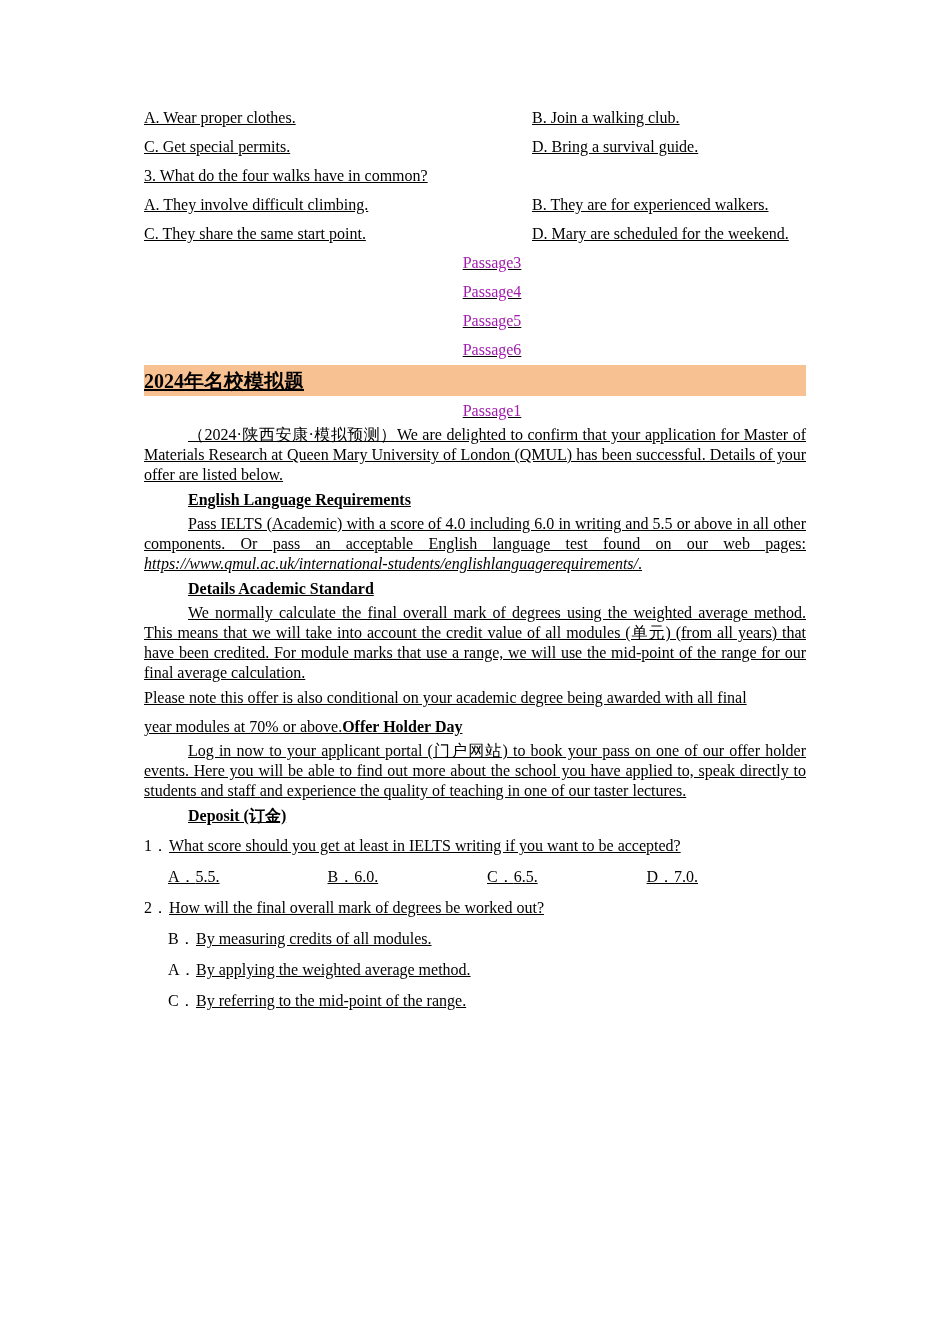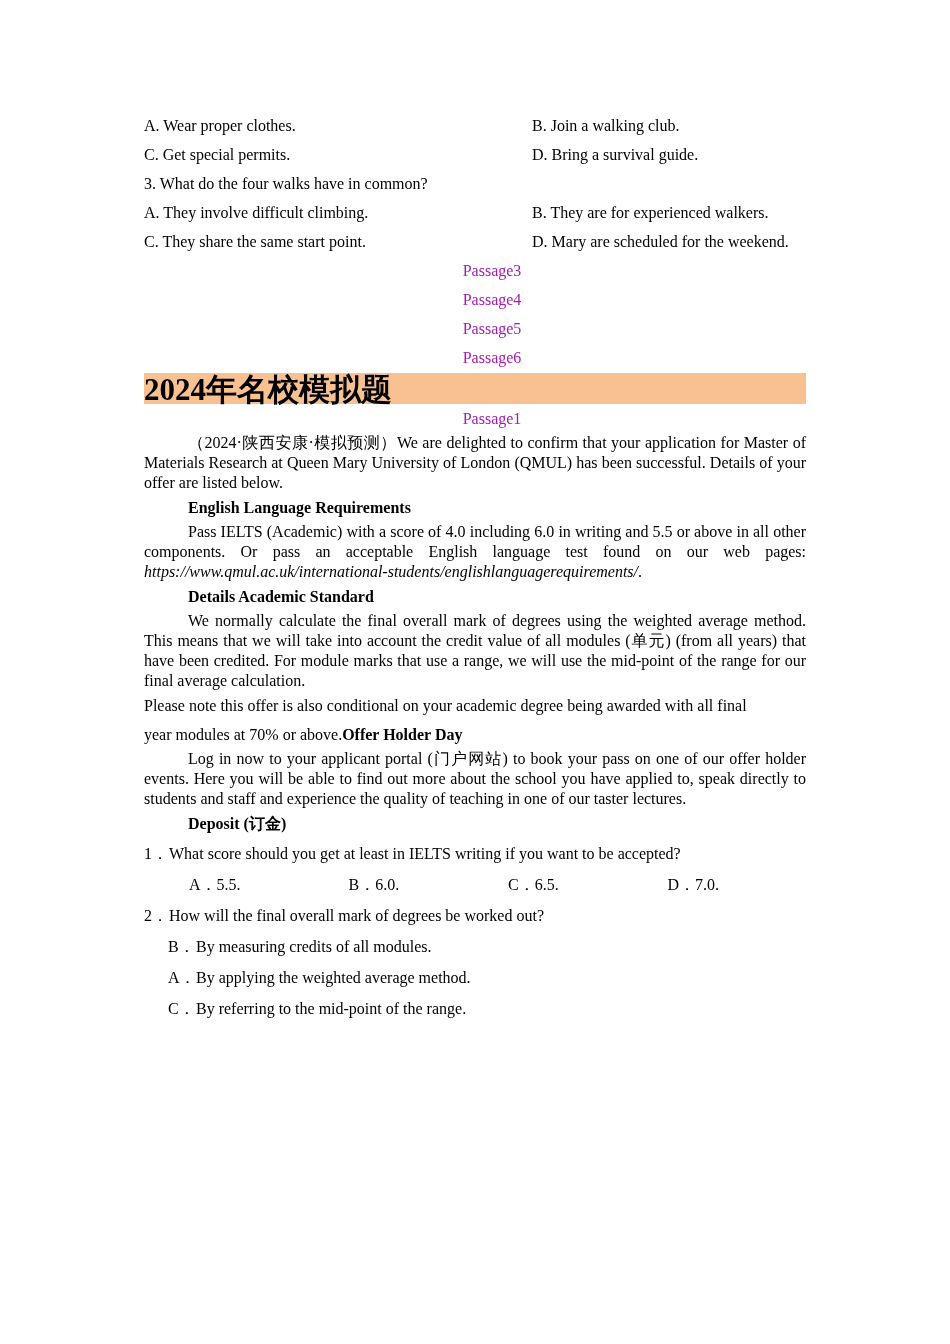--- a/index.html
+++ b/index.html
@@ -1,37 +1,37 @@
 <!DOCTYPE html>
 <html><head>
   <meta charset="utf-8">
   <style>
     html, body { margin: 0; padding: 0; background: #ffffff; }
     body {
       width: 950px; height: 1344px; position: relative; overflow: hidden;
       font-family: "Liberation Serif", "DejaVu Serif", serif;
       color: #000; font-size: 16px;
     }
-    .page { position: absolute; left: 144px; top: 111px; width: 662px; }
+    .page { position: absolute; left: 144px; top: 103px; width: 662px; text-decoration: underline; }
     .line { height: 29px; line-height: 29px; white-space: nowrap; }
     .two-col { display: flex; }
     .two-col .left { width: 388px; }
     .center-link { text-align: center; color: #a21caf; height: 29px; line-height: 29px; cursor: pointer; padding-left: 34px; }
     .heading-band {
       background: #f8c191; height: 31px; line-height: 33px;
-      font-weight: bold; font-size: 31px; font-family: "Liberation Serif", "DejaVu Sans", serif;
+      font-weight: bold; font-size: 20px; font-family: "Liberation Serif", "DejaVu Sans", serif;
       margin-top: 1px;
     }
     .para { text-align: justify; line-height: 20px; text-indent: 44px; }
     .sub-heading { font-weight: bold; padding-left: 44px; height: 29px; line-height: 29px; }
     .plain { line-height: 29px; }
     .url { font-style: italic; }
     .question { height: 31px; line-height: 31px; }
     .opts-row { display: flex; padding-left: 24px; height: 31px; line-height: 31px; }
-    .opts-row .opt { width: 166px; margin-left: 21px; }
+    .opts-row .opt { width: 166px; }
     .opt-line { padding-left: 24px; height: 31px; line-height: 31px; }
     .num { display: inline-block; width: 25px; }
     .optlab { display: inline-block; width: 28px; }
   </style>
 </head>
 <body>
 
 <div class="page">
 
   <div class="line two-col">

